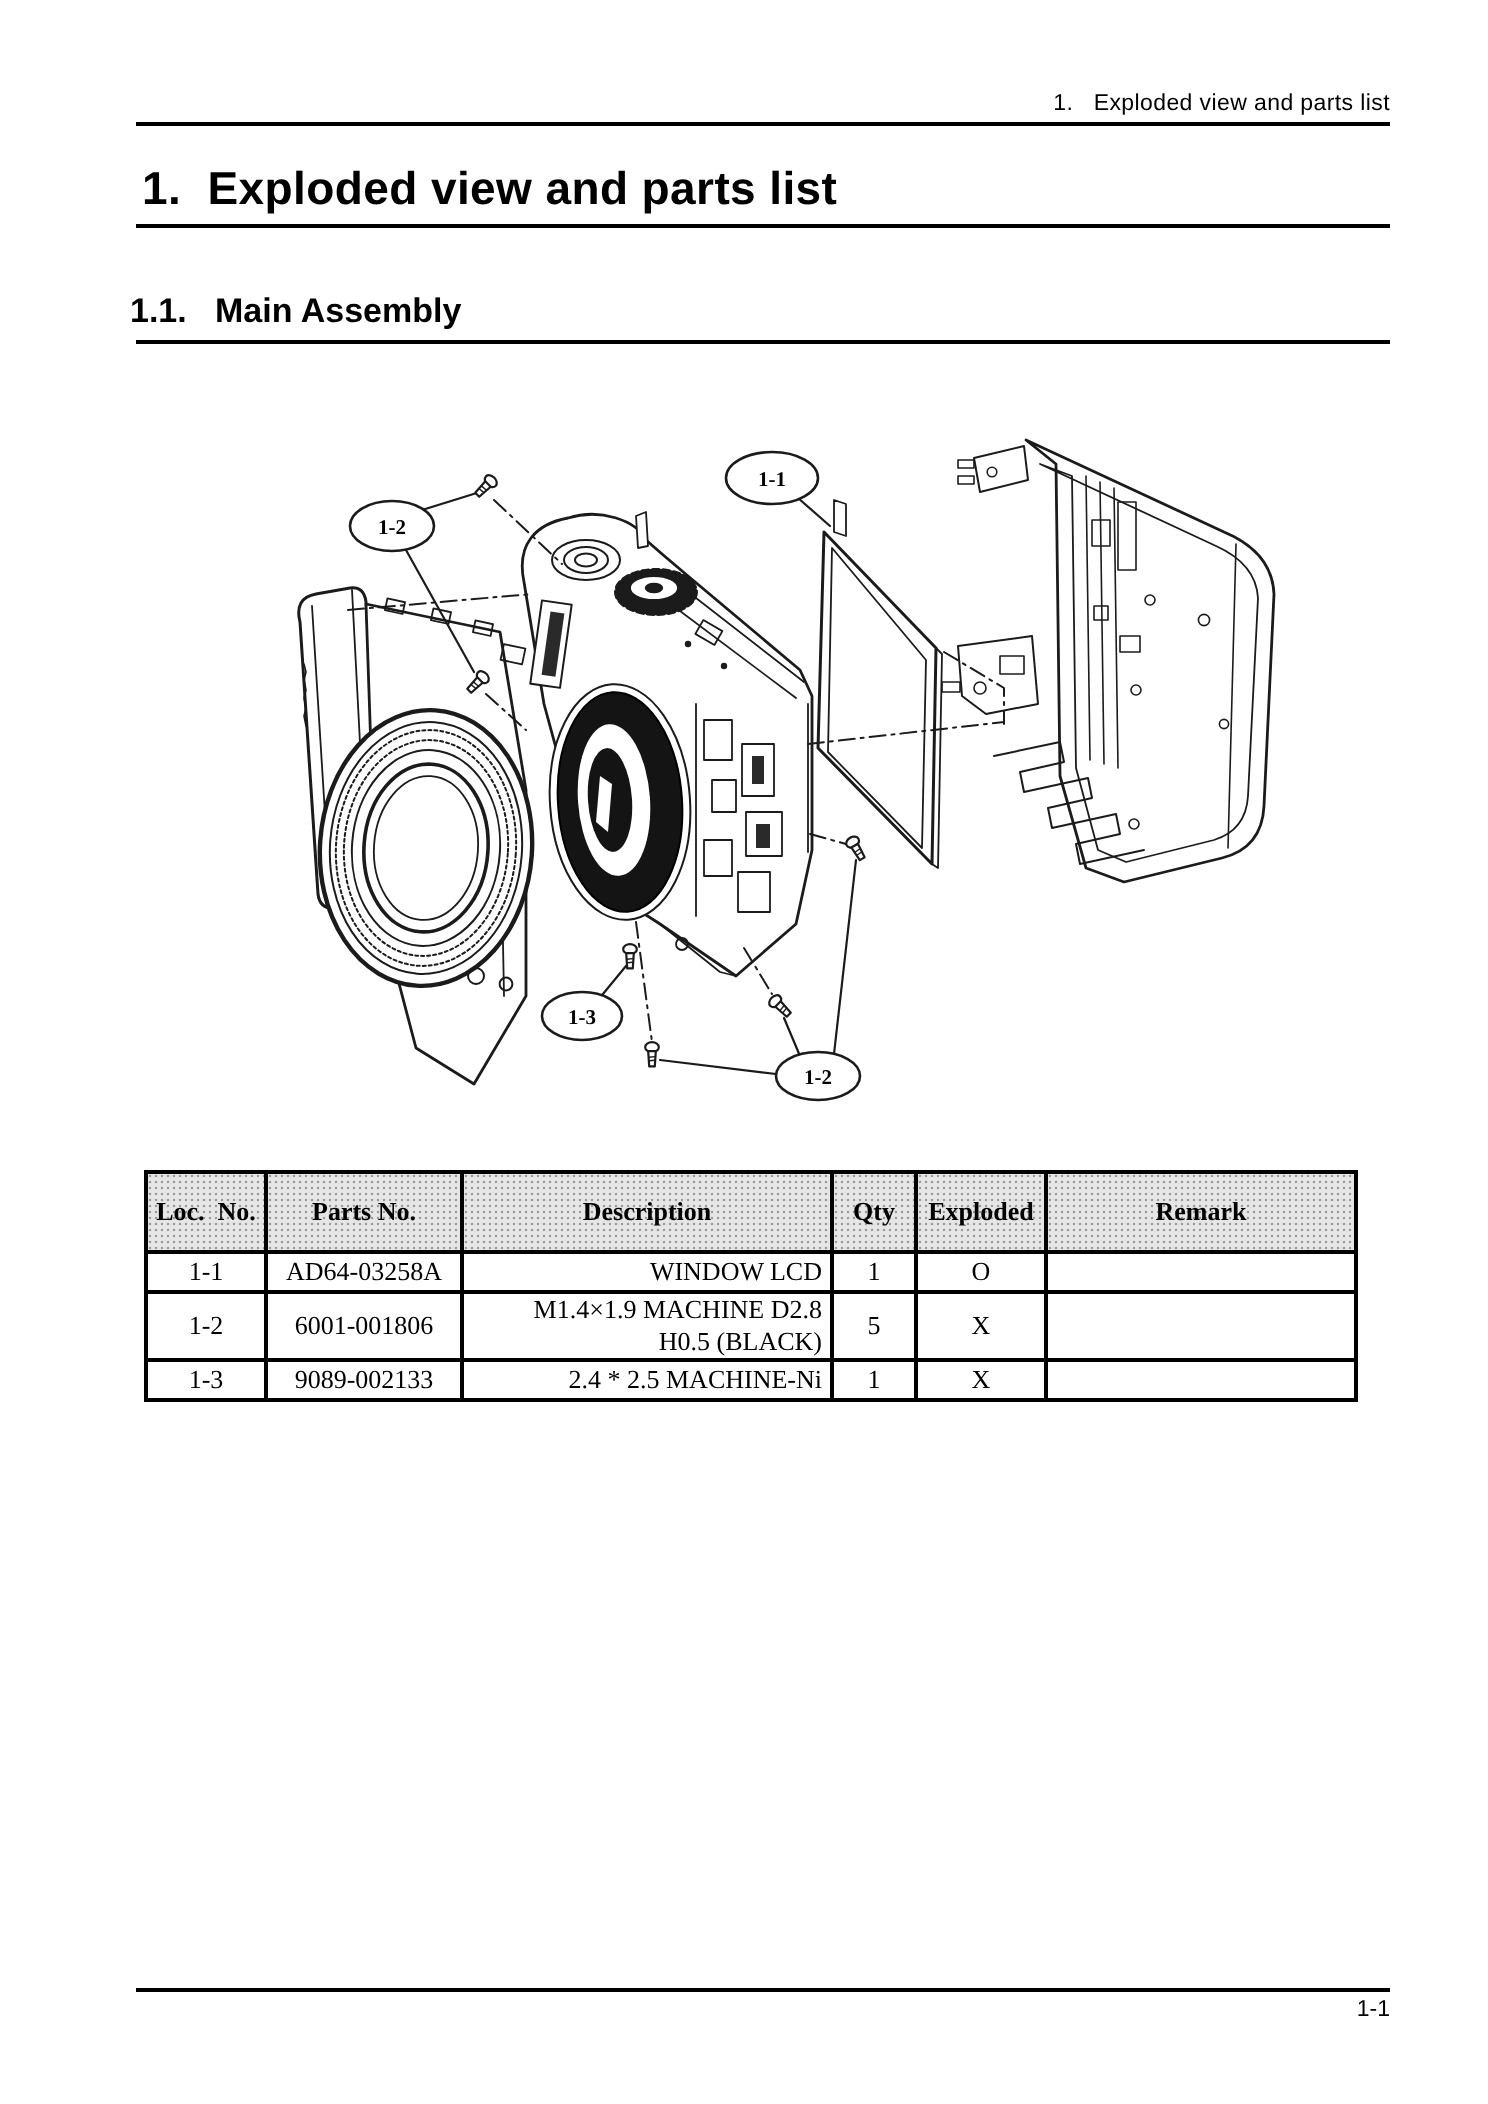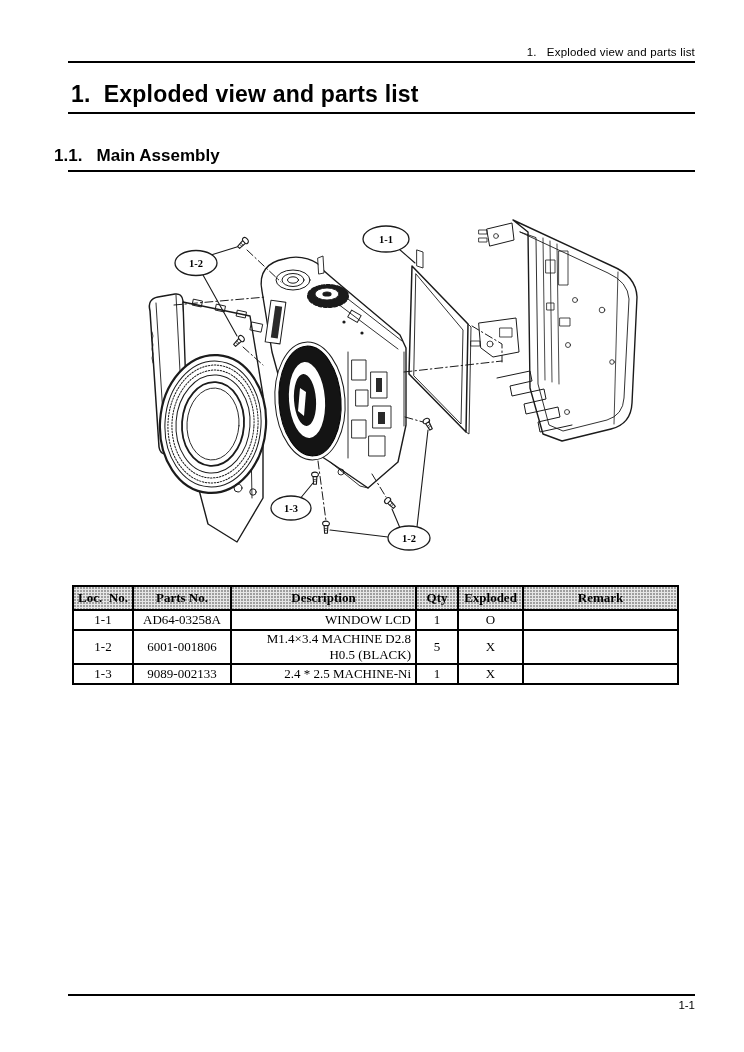--- a/index.html
+++ b/index.html
@@ -15,37 +15,37 @@
 
   .running-header {
     position:absolute; top:46px; left:68px; width:627px;
     font-size:11.5px; text-align:right; letter-spacing:0.2px;
   }
   .doc-title {
     position:absolute; top:81px; left:71px; width:624px;
     font-size:23px; font-weight:bold; letter-spacing:0.2px;
   }
   .section-title {
-    position:absolute; top:146px; left:54px; width:624px;
+    position:absolute; top:146px; left:65px; width:624px;
     font-size:17px; font-weight:bold;
   }
 
   .diagram { position:absolute; top:0; left:0; }
 
   table.parts {
     position:absolute; top:585px; left:72px; width:605px;
     border-collapse:collapse; table-layout:fixed;
     font-family:"Liberation Serif", serif; font-size:13px;
     border:2px solid #000;
   }
   table.parts th, table.parts td {
     border:2px solid #000; text-align:center; padding:0 4px; overflow:hidden;
   }
   table.parts thead th {
-    height:24px; font-weight:bold; white-space:pre;
+    height:40px; font-weight:bold; white-space:pre;
     background-color:#e6e6e6;
     background-image:radial-gradient(circle at 1px 1px, #9a9a9a 0.7px, rgba(0,0,0,0) 0.8px);
     background-size:3px 3px;
   }
   table.parts tbody td { height:20px; }
   table.parts td.desc { text-align:right; padding-left:7px; }
 
   .footer-line { top:994px; }
   .footer-left {
     position:absolute; top:999px; left:71px; font-size:11.5px;
@@ -266,21 +266,21 @@
         <td>1-1</td>
         <td>AD64-03258A</td>
         <td class="desc">WINDOW LCD</td>
         <td>1</td>
         <td>O</td>
         <td></td>
       </tr>
       <tr>
         <td>1-2</td>
         <td>6001-001806</td>
-        <td class="desc">M1.4×3.4 MACHINE D2.8 H0.5 (BLACK)</td>
+        <td class="desc">M1.4×1.9 MACHINE D2.8 H0.5 (BLACK)</td>
         <td>5</td>
         <td>X</td>
         <td></td>
       </tr>
       <tr>
         <td>1-3</td>
         <td>9089-002133</td>
         <td class="desc">2.4 * 2.5 MACHINE-Ni</td>
         <td>1</td>
         <td>X</td>

